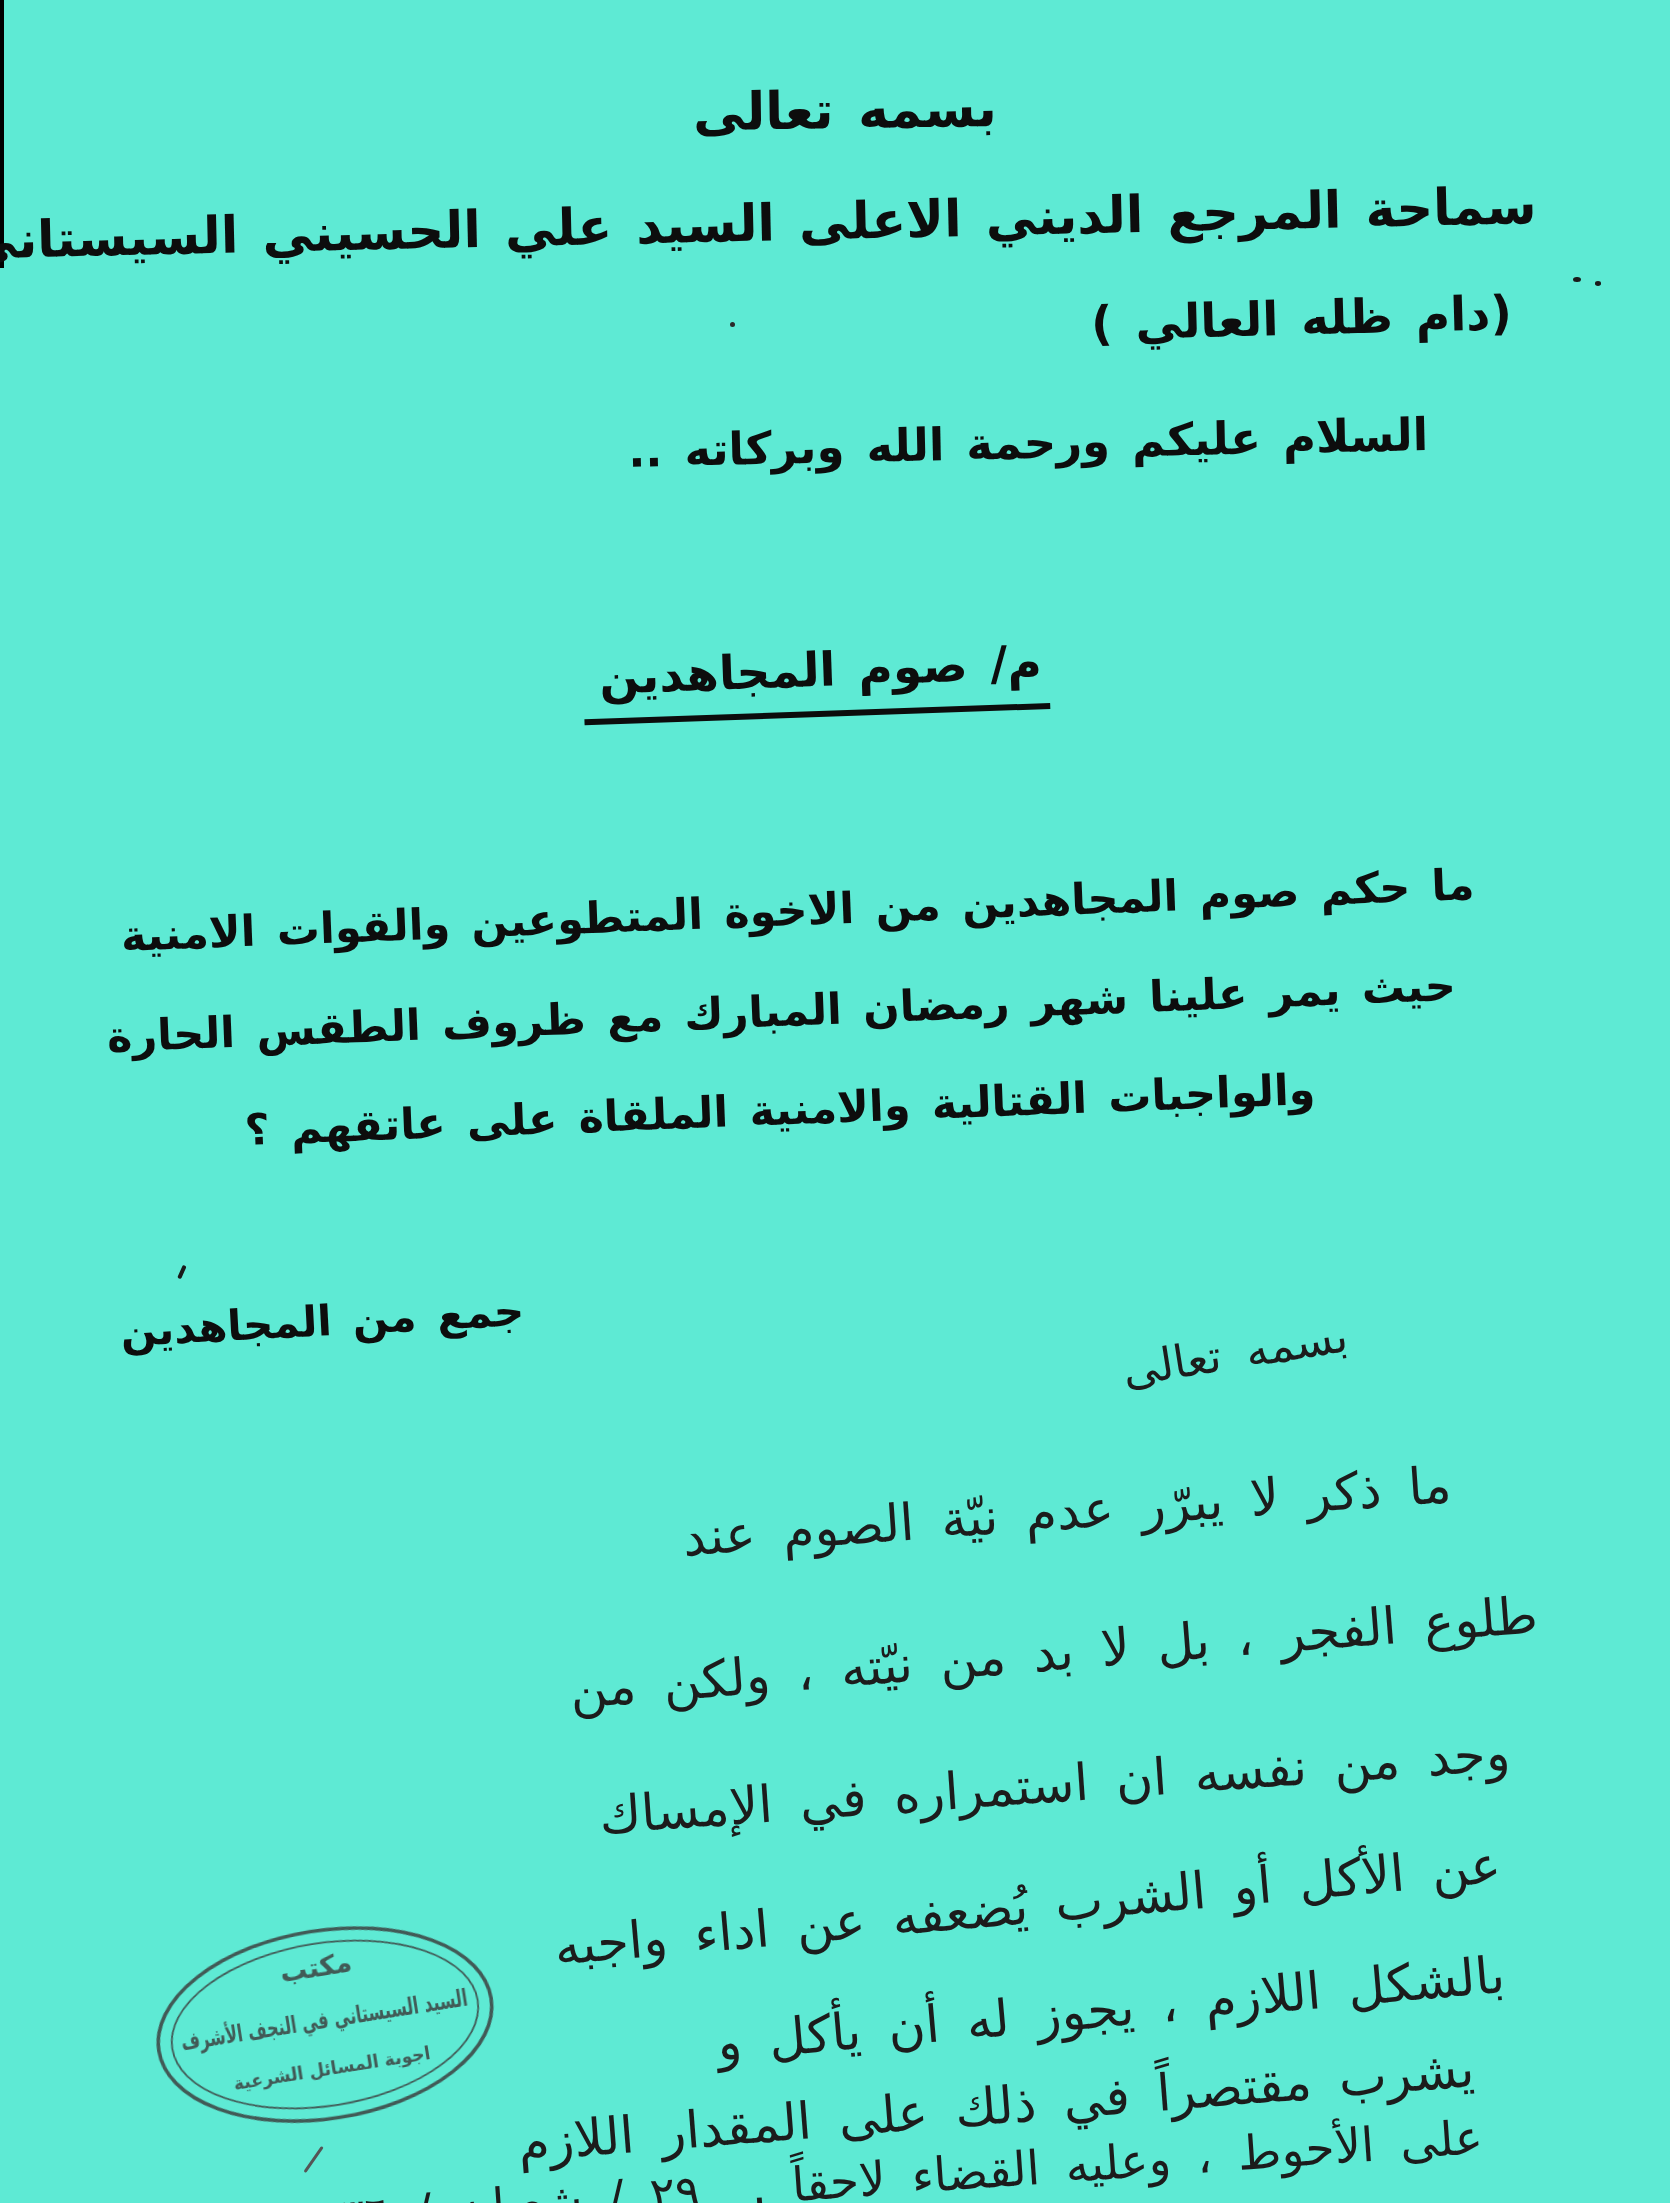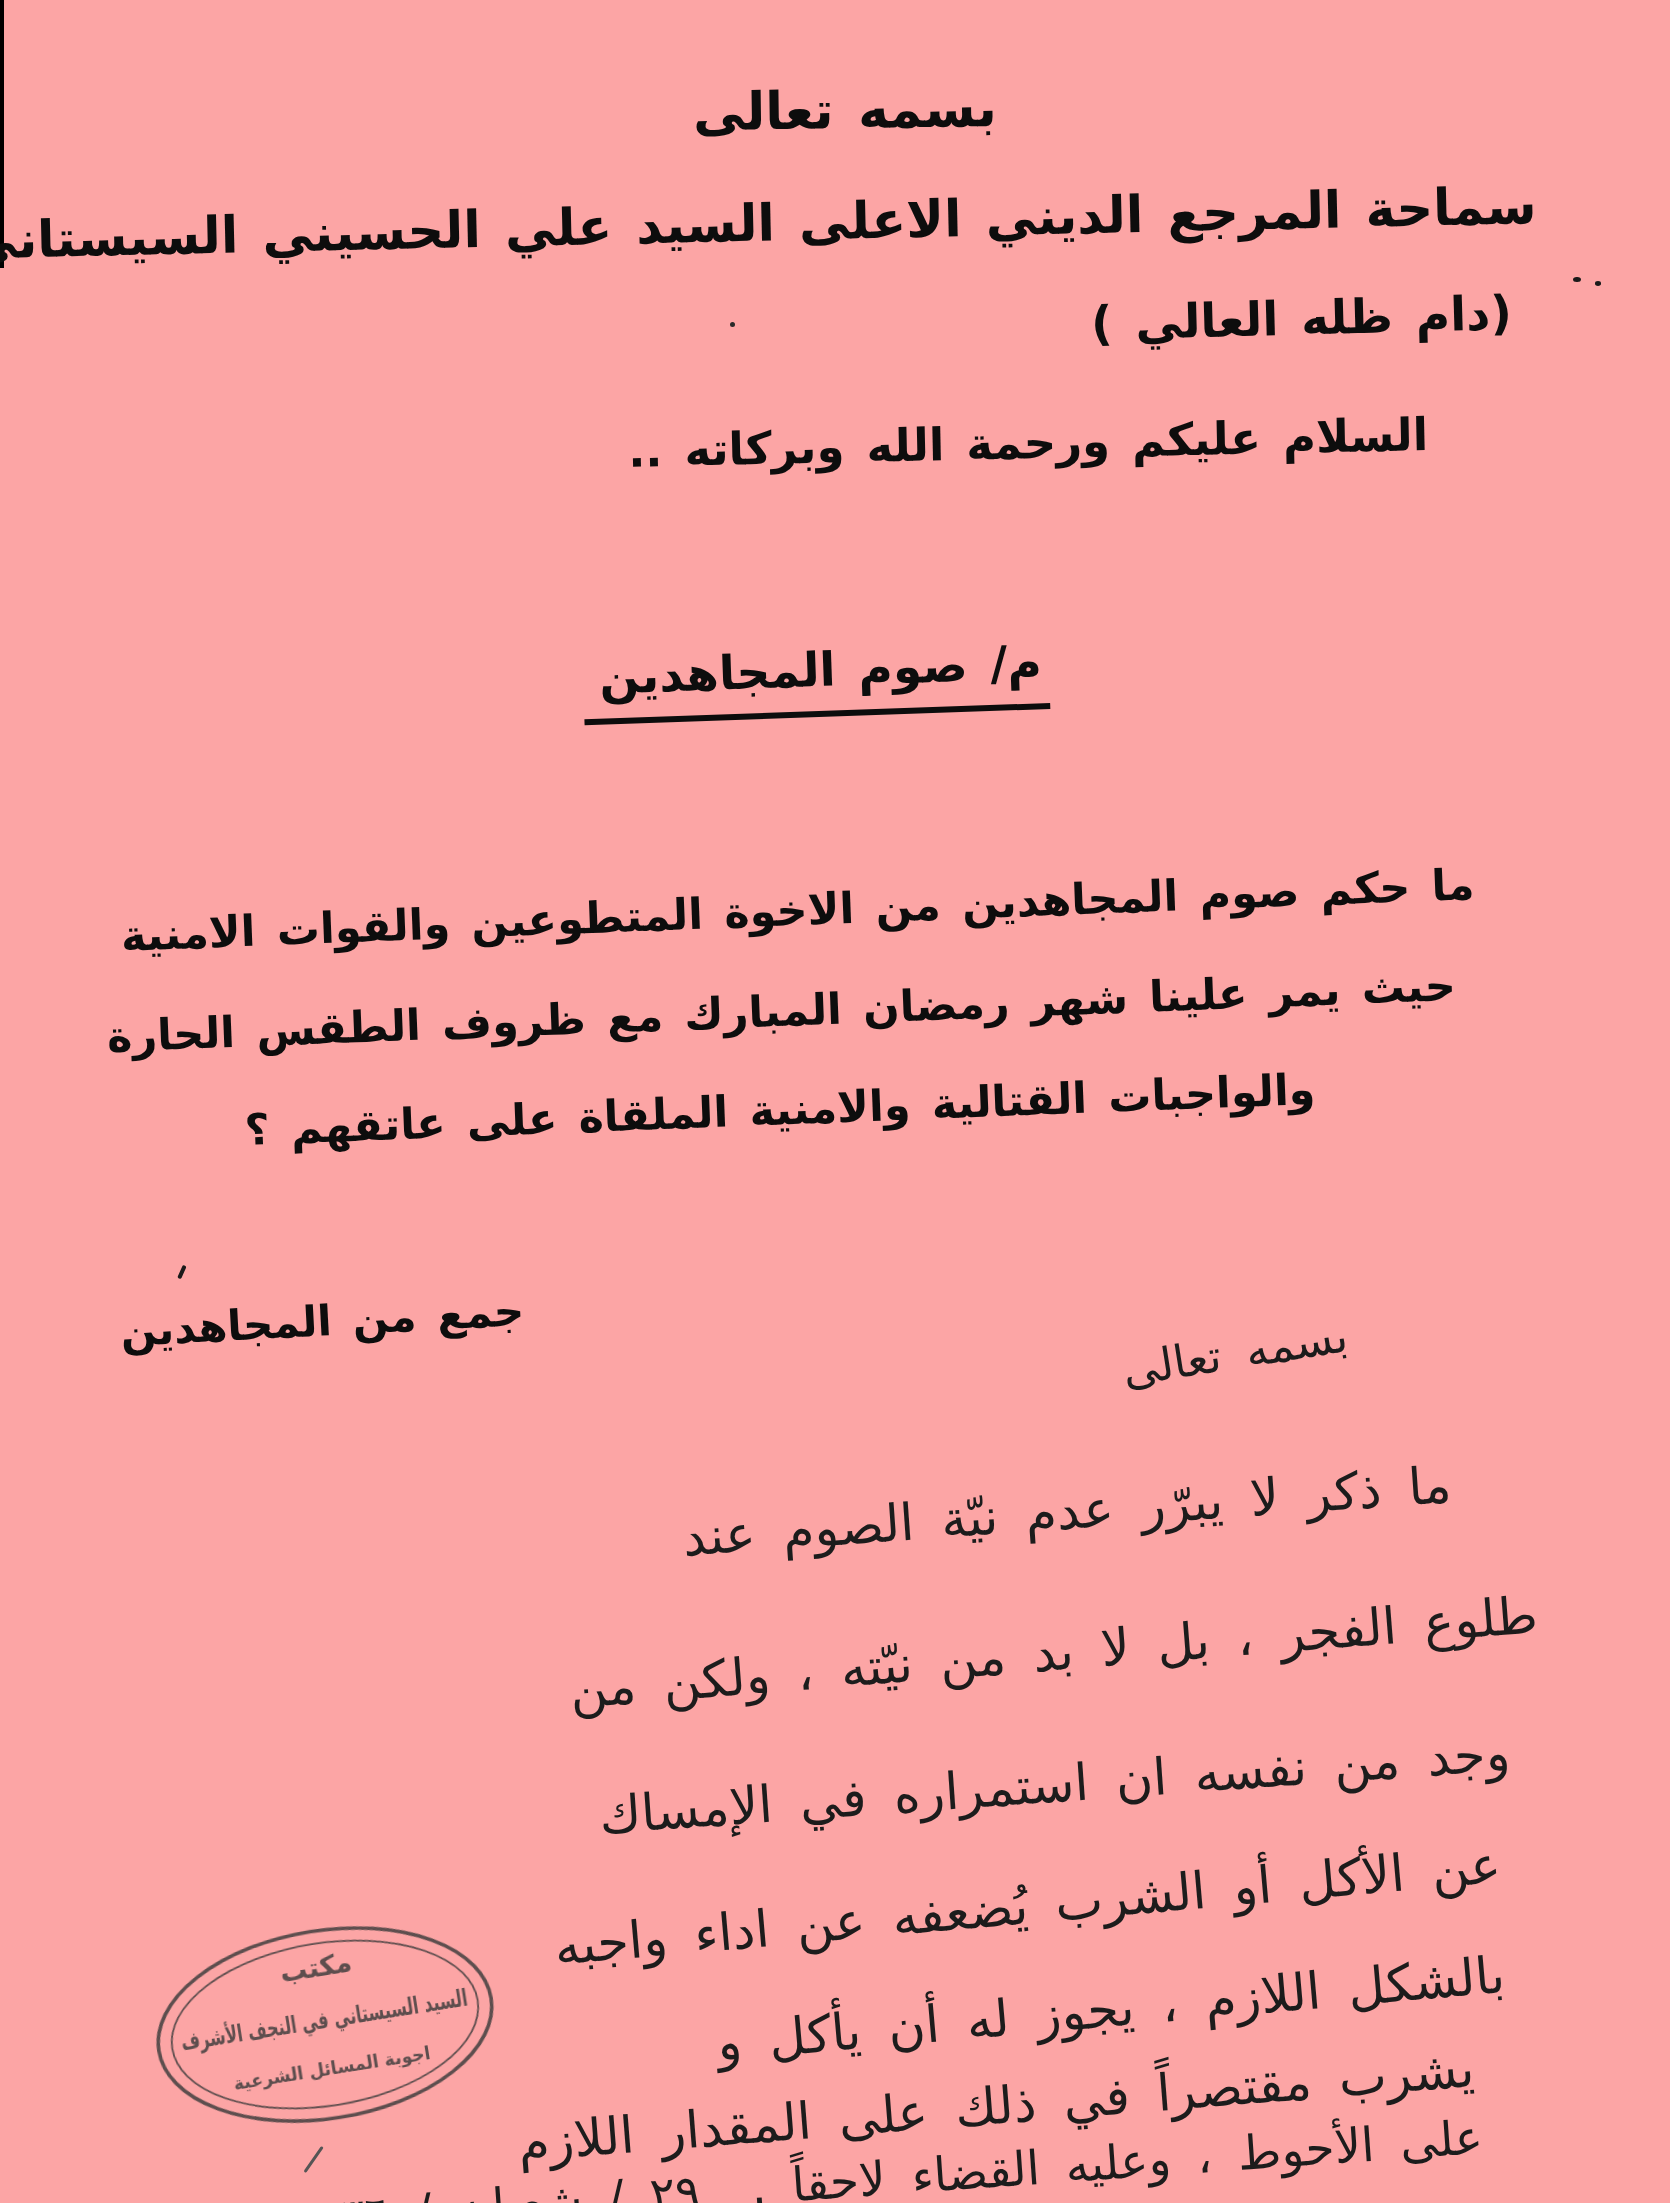--- a/index.html
+++ b/index.html
@@ -4,21 +4,21 @@
 <style>
   html, body {
     margin: 0;
     padding: 0;
     background: #ffffff;
   }
   .page {
     position: relative;
     width: 1671px;
     height: 2204px;
-    background: #fca5a5;
+    background: #5eead4;
     overflow: hidden;
     direction: rtl;
     font-family: "DejaVu Sans", sans-serif;
     color: #111111;
   }
   .line {
     position: absolute;
     white-space: nowrap;
     transform-origin: 100% 50%;
     line-height: 1.25;

